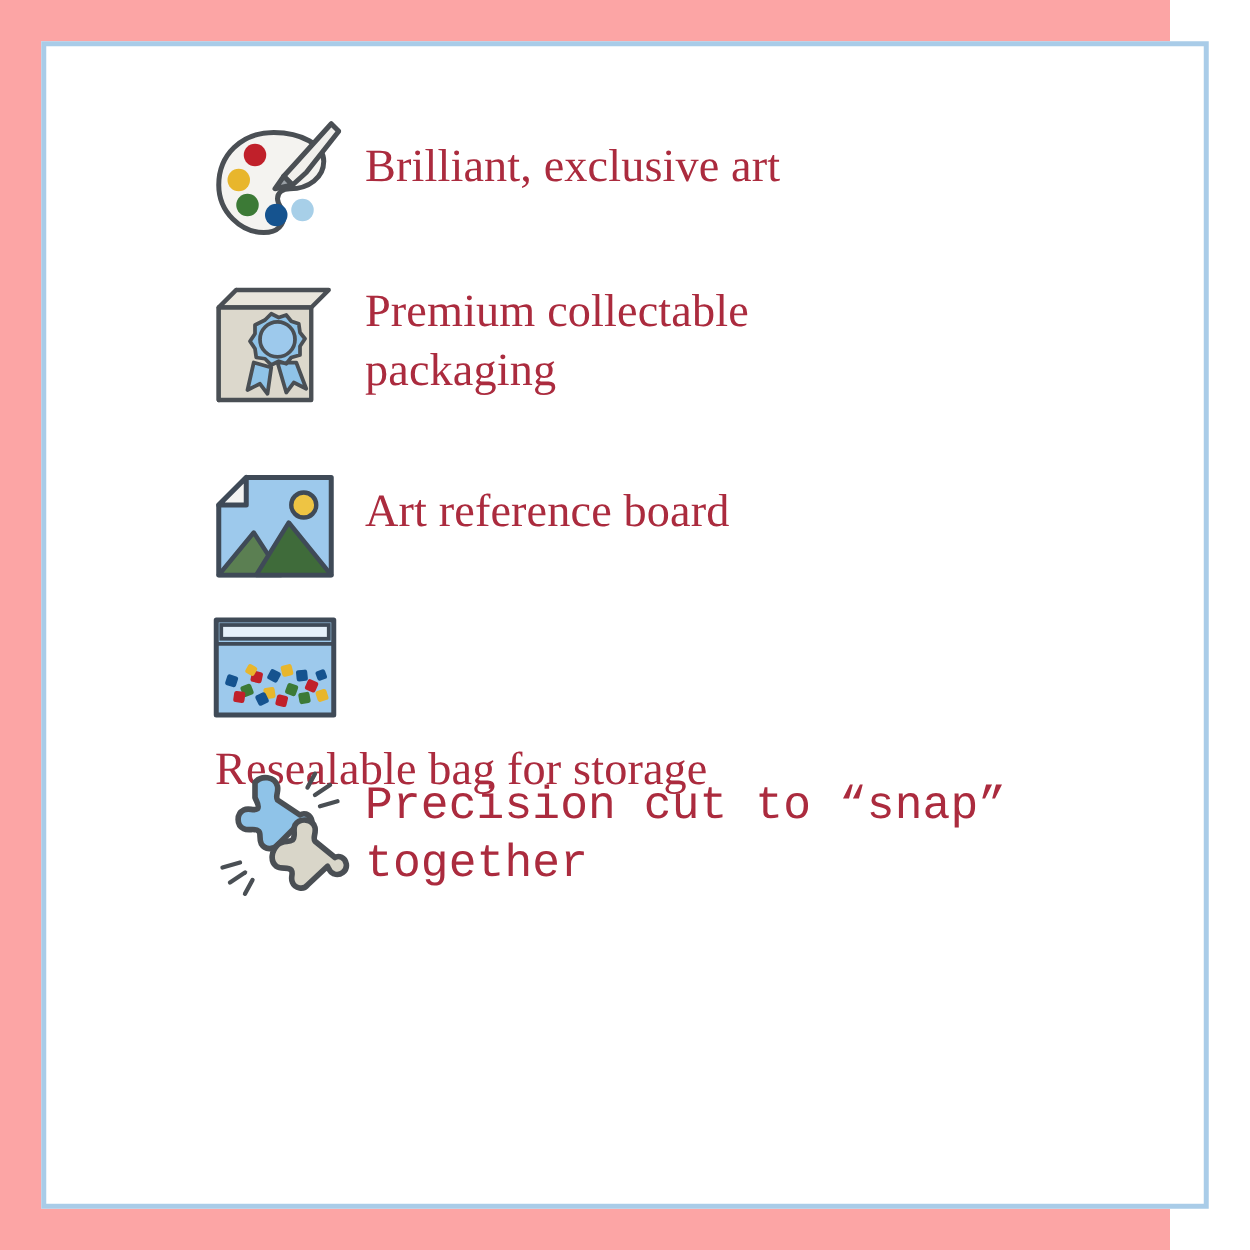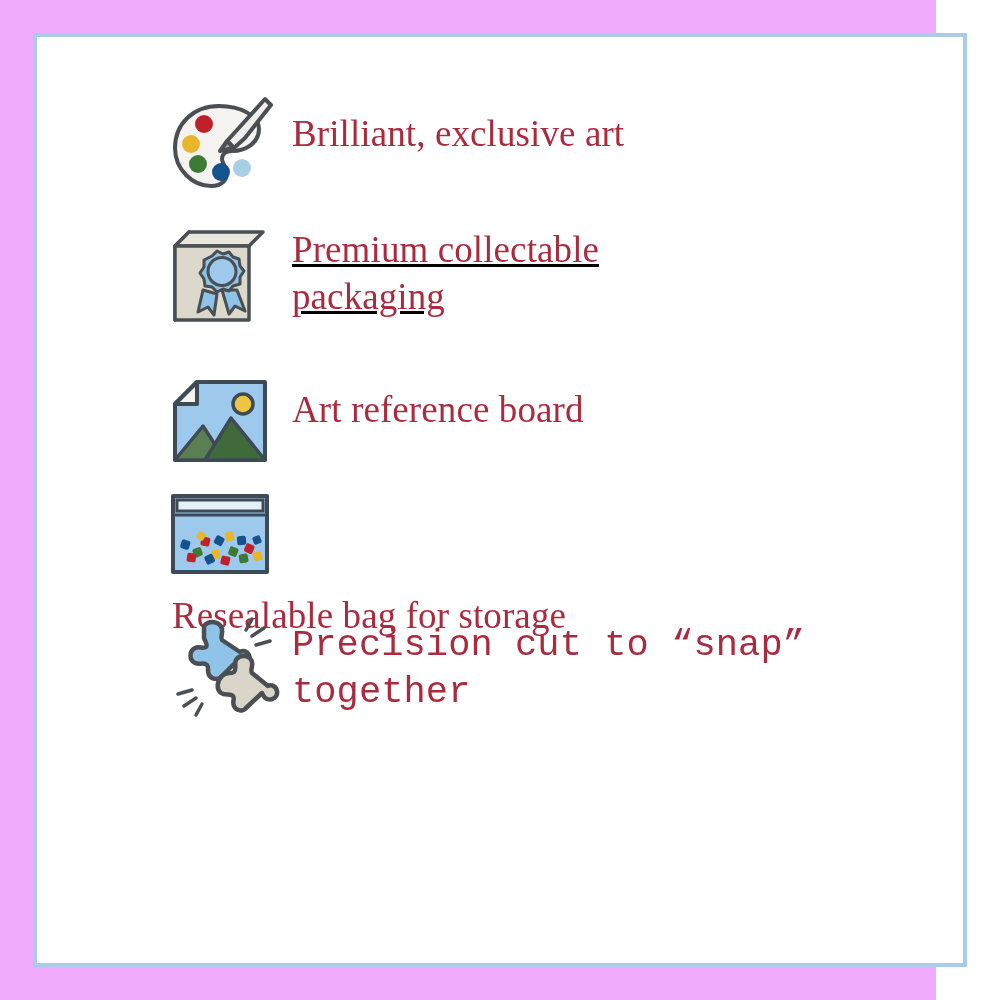--- a/index.html
+++ b/index.html
@@ -11,21 +11,21 @@
     width: 1000px;
     height: 1000px;
     font-family: "Liberation Serif", "DejaVu Serif", serif;
     overflow: hidden;
   }
 
   .poster {
     position: relative;
     width: 936px;
     height: 1000px;
-    background: #f0abfc;
+    background: #fca5a5;
     box-sizing: border-box;
   }
 
   .poster-frame {
     position: absolute;
     left: 33px;
     top: 33px;
     width: 934px;
     height: 934px;
     border: 4px solid #a9cce8;
@@ -69,21 +69,21 @@
     font-size: 37px;
     line-height: 47px;
     letter-spacing: 0.1px;
     padding-left: 12px;
     padding-top: 4px;
     white-space: pre-line;
   }
 
   
   .row-0 { margin-top: 0px;  height: 128px; }
-  .row-1 { margin-top: 0px;  height: 148px; text-decoration: underline; }
+  .row-1 { margin-top: 0px;  height: 148px; }
   .row-2 { margin-top: 0px;  height: 112px; }
   .row-3 { margin-top: 0px;  height: 118px; flex-direction: column; }
   .row-4 { margin-top: 8px;  height: 150px; }
   .row-5 { margin-top: 10px; height: 140px; }
 
   .row-0 .feature-text { padding-top: 18px; }
   .row-1 .feature-text { padding-top: 6px; }
   .row-2 .feature-text { padding-top: 18px; }
   .row-3 .feature-text { padding-top: 14px; }
   .row-4 .feature-text { padding-top: 8px; }

